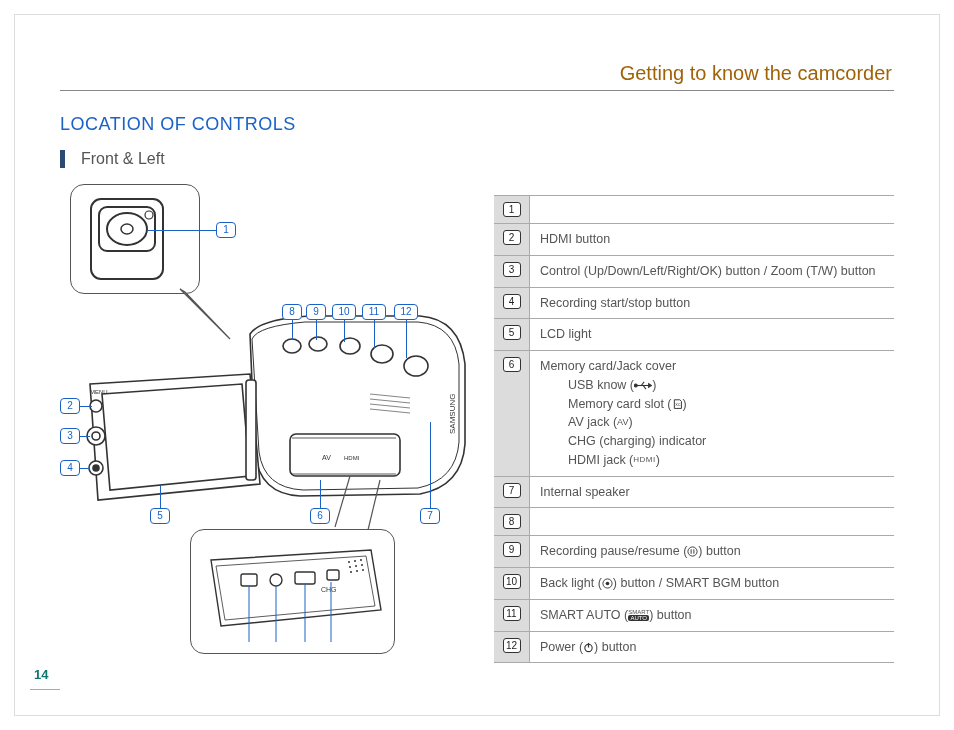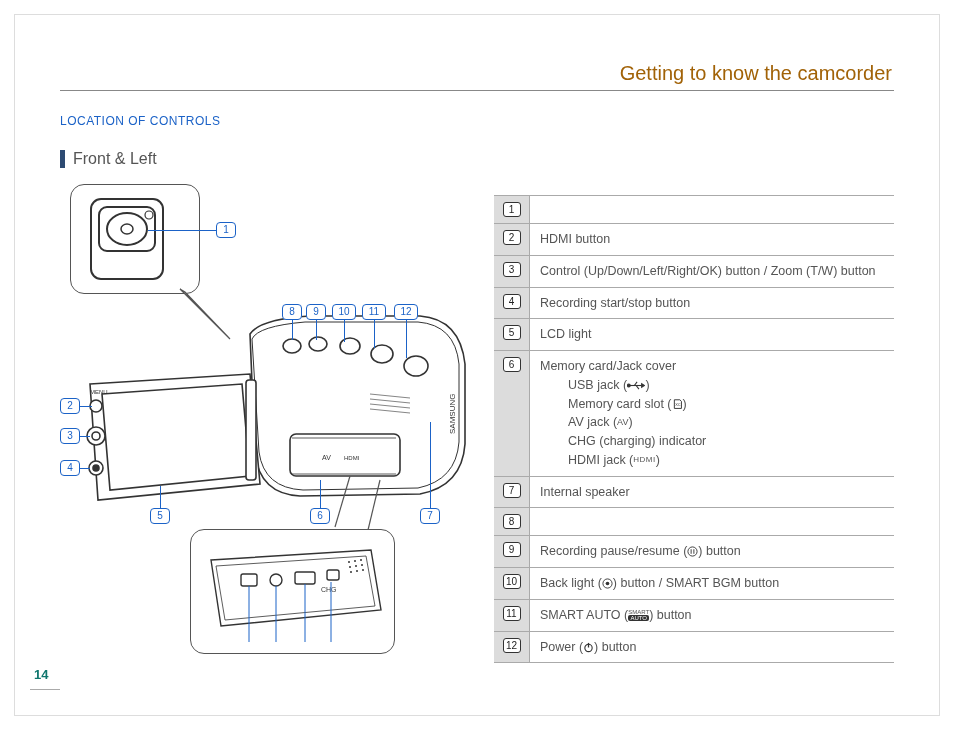--- a/index.html
+++ b/index.html
@@ -26,30 +26,30 @@
   }
   .hr {
     position: absolute;
     top: 90px; left: 60px; right: 60px;
     border-top: 1px solid #888;
   }
   .section-title {
     position: absolute;
     top: 114px; left: 60px;
     color: #1b62c7;
-    font-size: 12px;
+    font-size: 18px;
     letter-spacing: 0.5px;
     font-weight: 400;
   }
   .subhead {
     position: absolute;
     top: 150px; left: 60px;
     display: flex;
     align-items: flex-end;
-    gap: 8px;
+    gap: 16px;
   }
   .subhead .bar {
     width: 5px; height: 18px; background: #2d4a72;
   }
   .subhead .txt { font-size: 16px; color: #555; }
   .page-num {
     position: absolute;
     left: 34px; bottom: 48px;
     font-size: 13px; color: #0f766e; font-weight: bold;
   }
@@ -305,21 +305,21 @@
       </div>
     <div class="desc">LCD light</div>
   </div>
   <div class="row">
     <div class="numcell">
         <span class="numbox">6</span>
       </div>
     <div class="desc">
       <span>Memory card/Jack cover</span>
       <div class="sub">
-        <span>USB jack (</span><span class="icon-inline">
+        <span>USB know (</span><span class="icon-inline">
             <svg viewBox="0 0 20 12">
               <g stroke="#333" fill="none" stroke-width="1.2">
                 <line x1="2" y1="6" x2="16" y2="6"></line>
                 <circle cx="2" cy="6" r="1.5" fill="#333"></circle>
                 <path d="M8 6 L11 2"></path>
                 <path d="M10 6 L13 10"></path>
                 <path d="M16 4 L19 6 L16 8 Z" fill="#333"></path>
               </g>
             </svg>
           </span><span>)</span>

